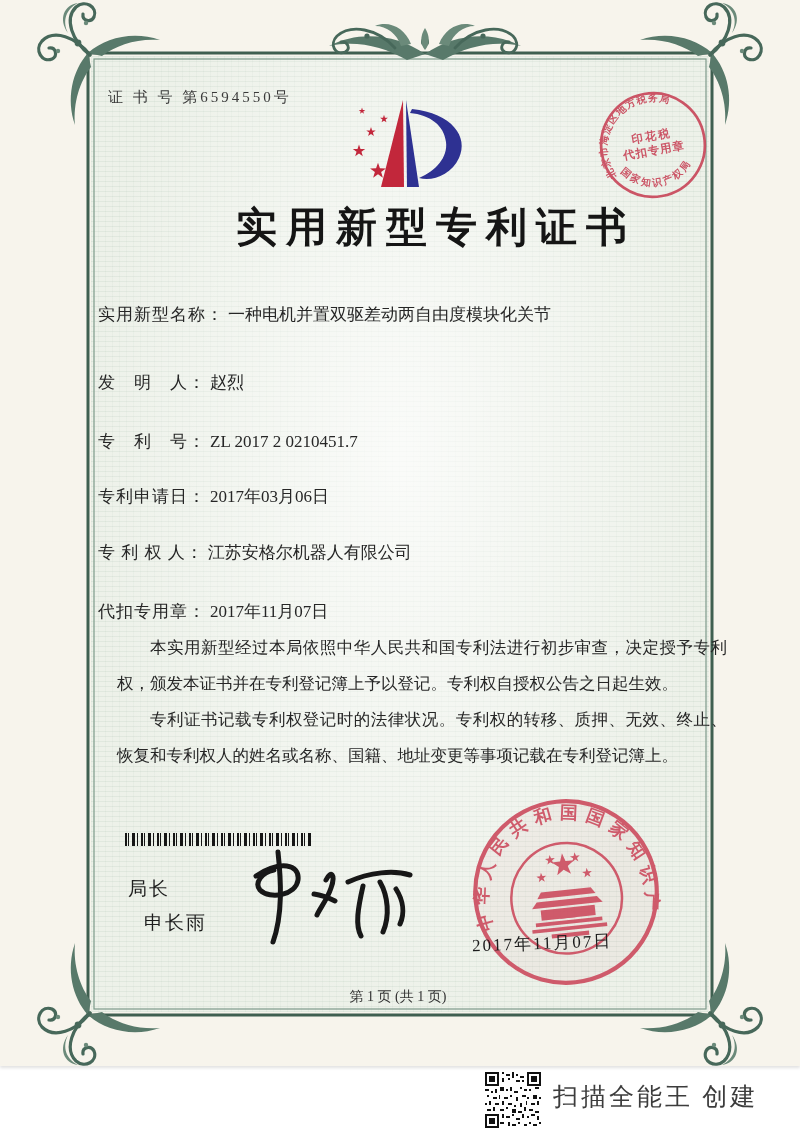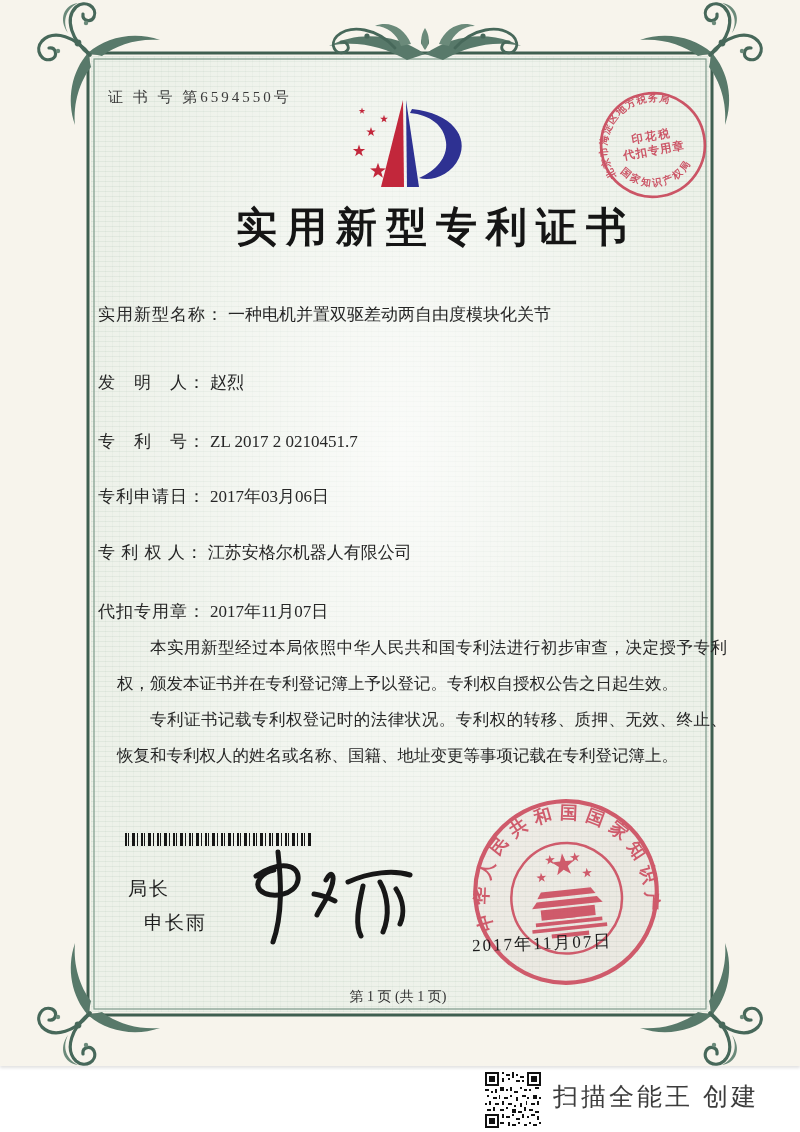--- a/index.html
+++ b/index.html
@@ -50,21 +50,21 @@
   .signature{left:228px;top:842px;width:195px;height:108px;}
 
   .seal{left:470px;top:796px;width:192px;height:192px;transform:rotate(-6deg);opacity:0.9;}
   .seal-date{left:472px;top:931px;width:190px;font-size:17px;letter-spacing:2px;color:#1c1c1c;
              transform:rotate(-2deg);white-space:nowrap;}
 
   .footer-page{left:0;top:988px;width:796px;text-align:center;font-size:14px;color:#333;}
 
   .qr{left:485px;top:1072px;width:56px;height:56px;}
   .scanner-label{left:553px;top:1080px;font-size:25px;letter-spacing:3px;color:#3c3c3c;
-                 font-family:Liberation Sans, sans-serif;}
+                 font-family:Liberation Serif, serif;}
 </style>
 </head>
 <body>
 
 <div class="abs scan-page"></div>
 <div class="abs paper-inner"></div>
 
 <svg class="abs frame-svg" viewBox="0 0 800 1132" xmlns="http://www.w3.org/2000/svg">
   <defs>
     <g id="fl">

